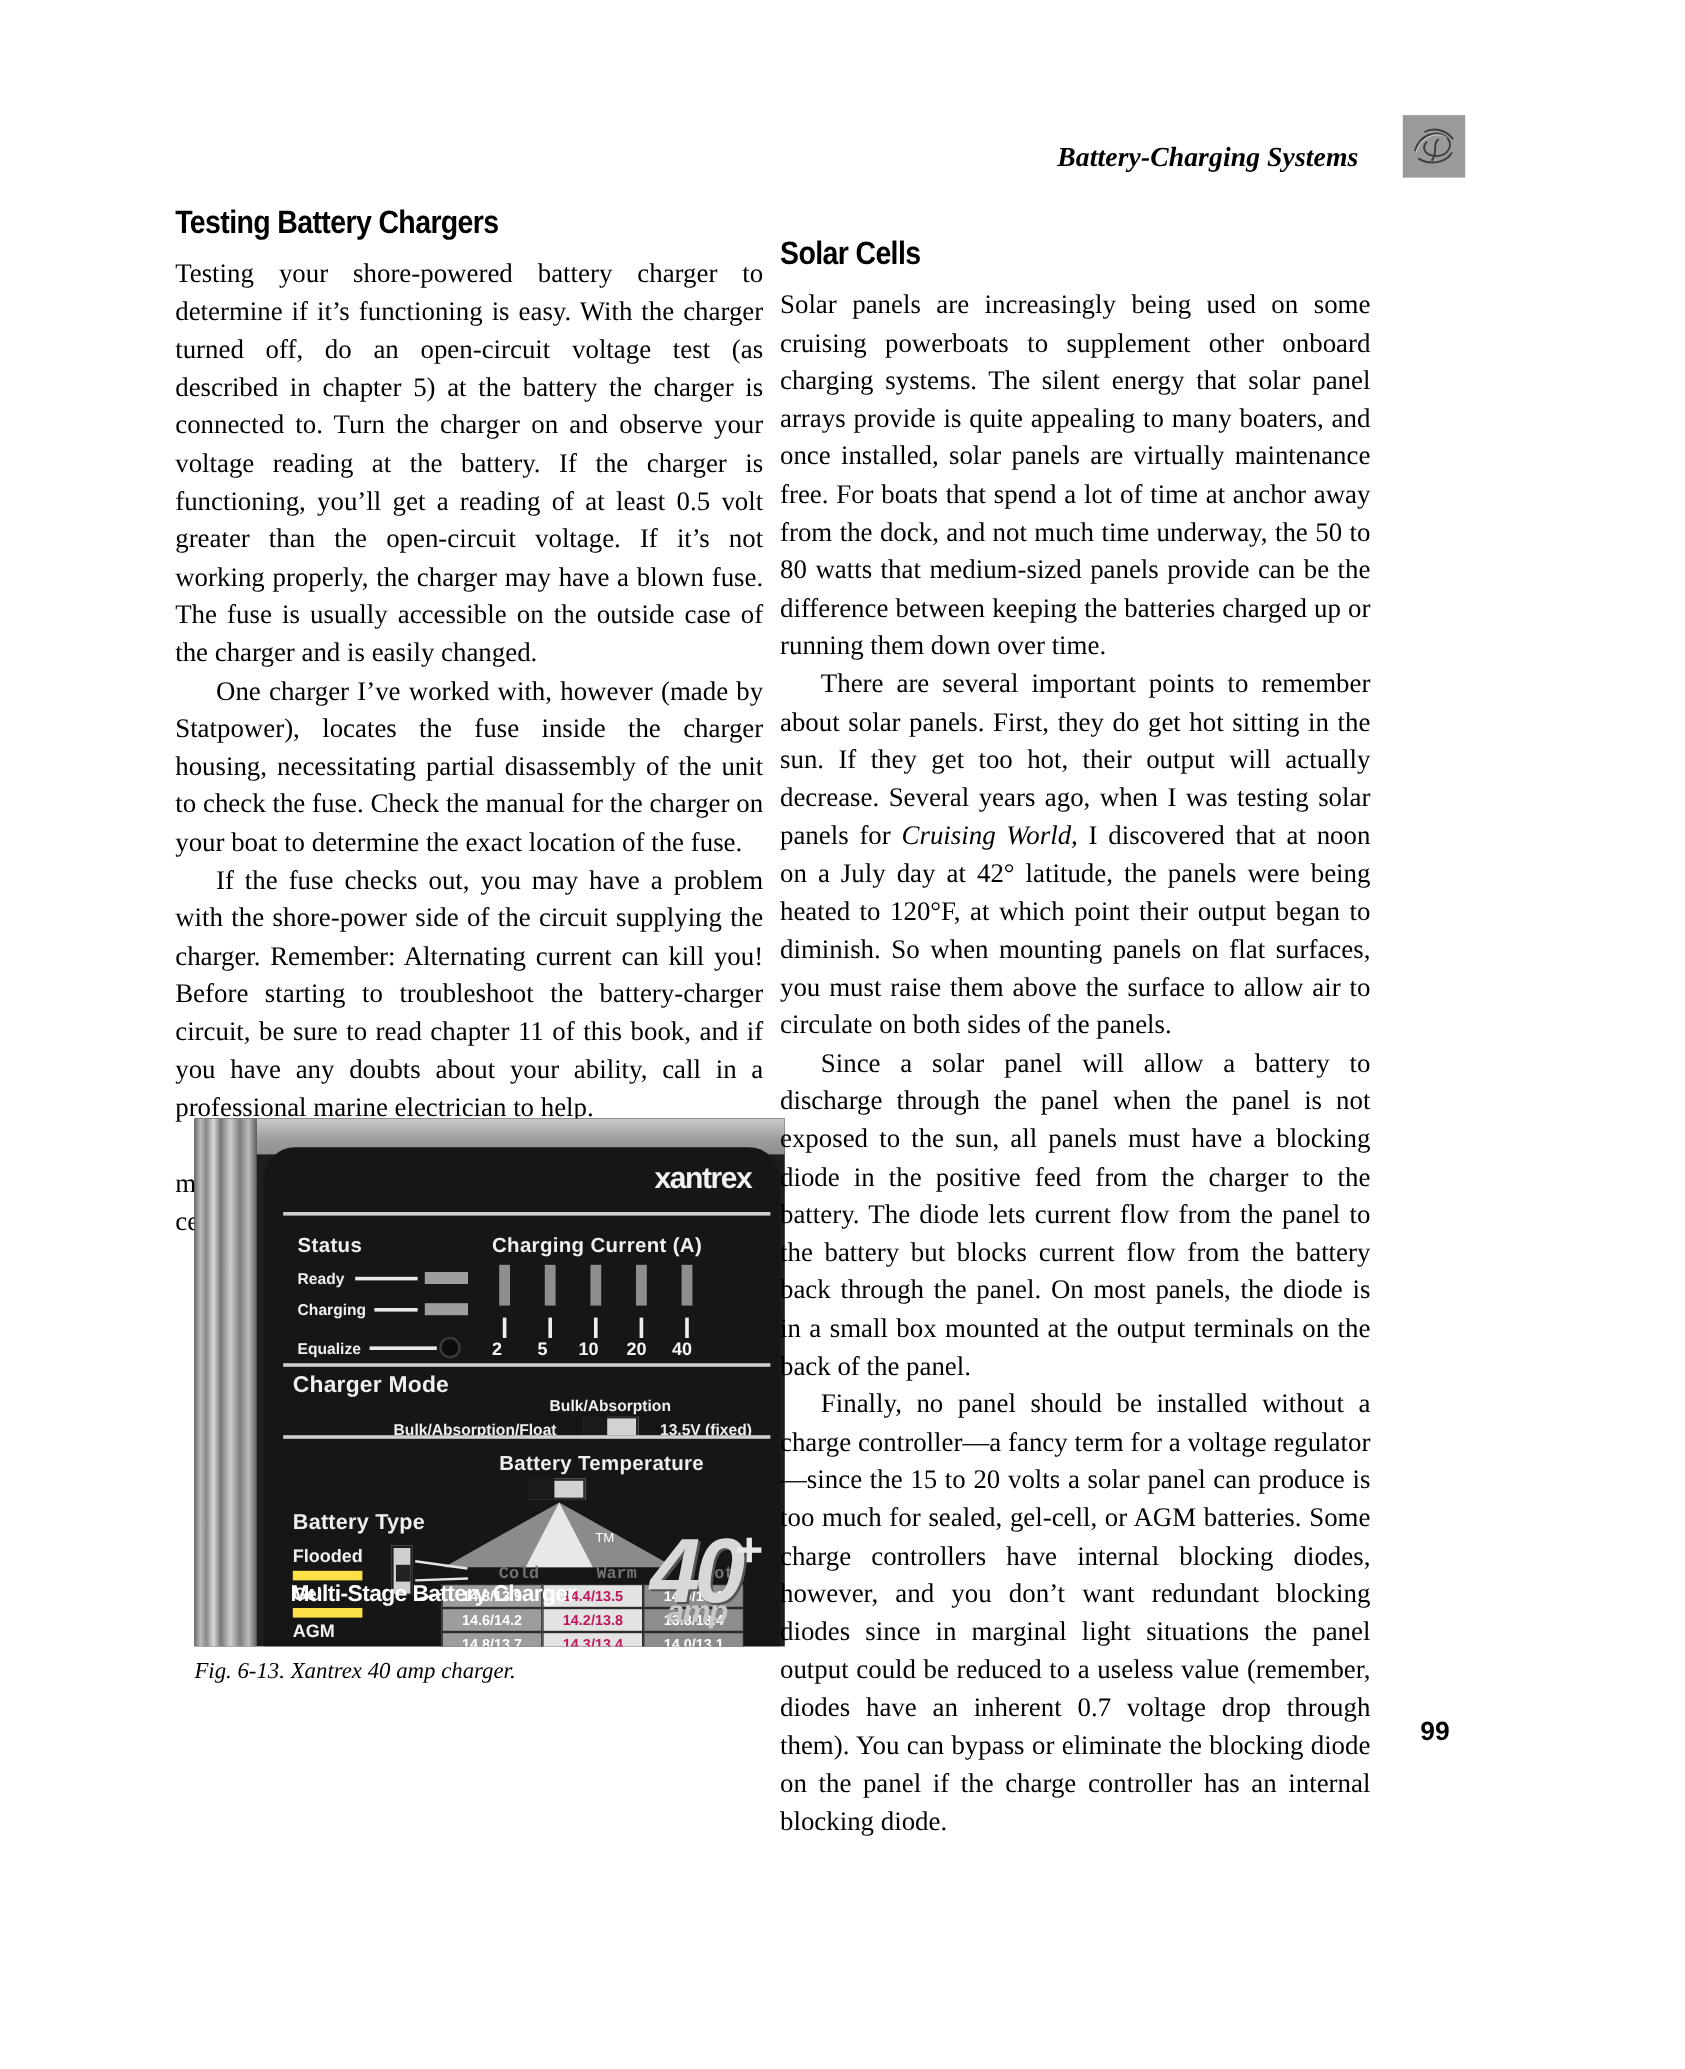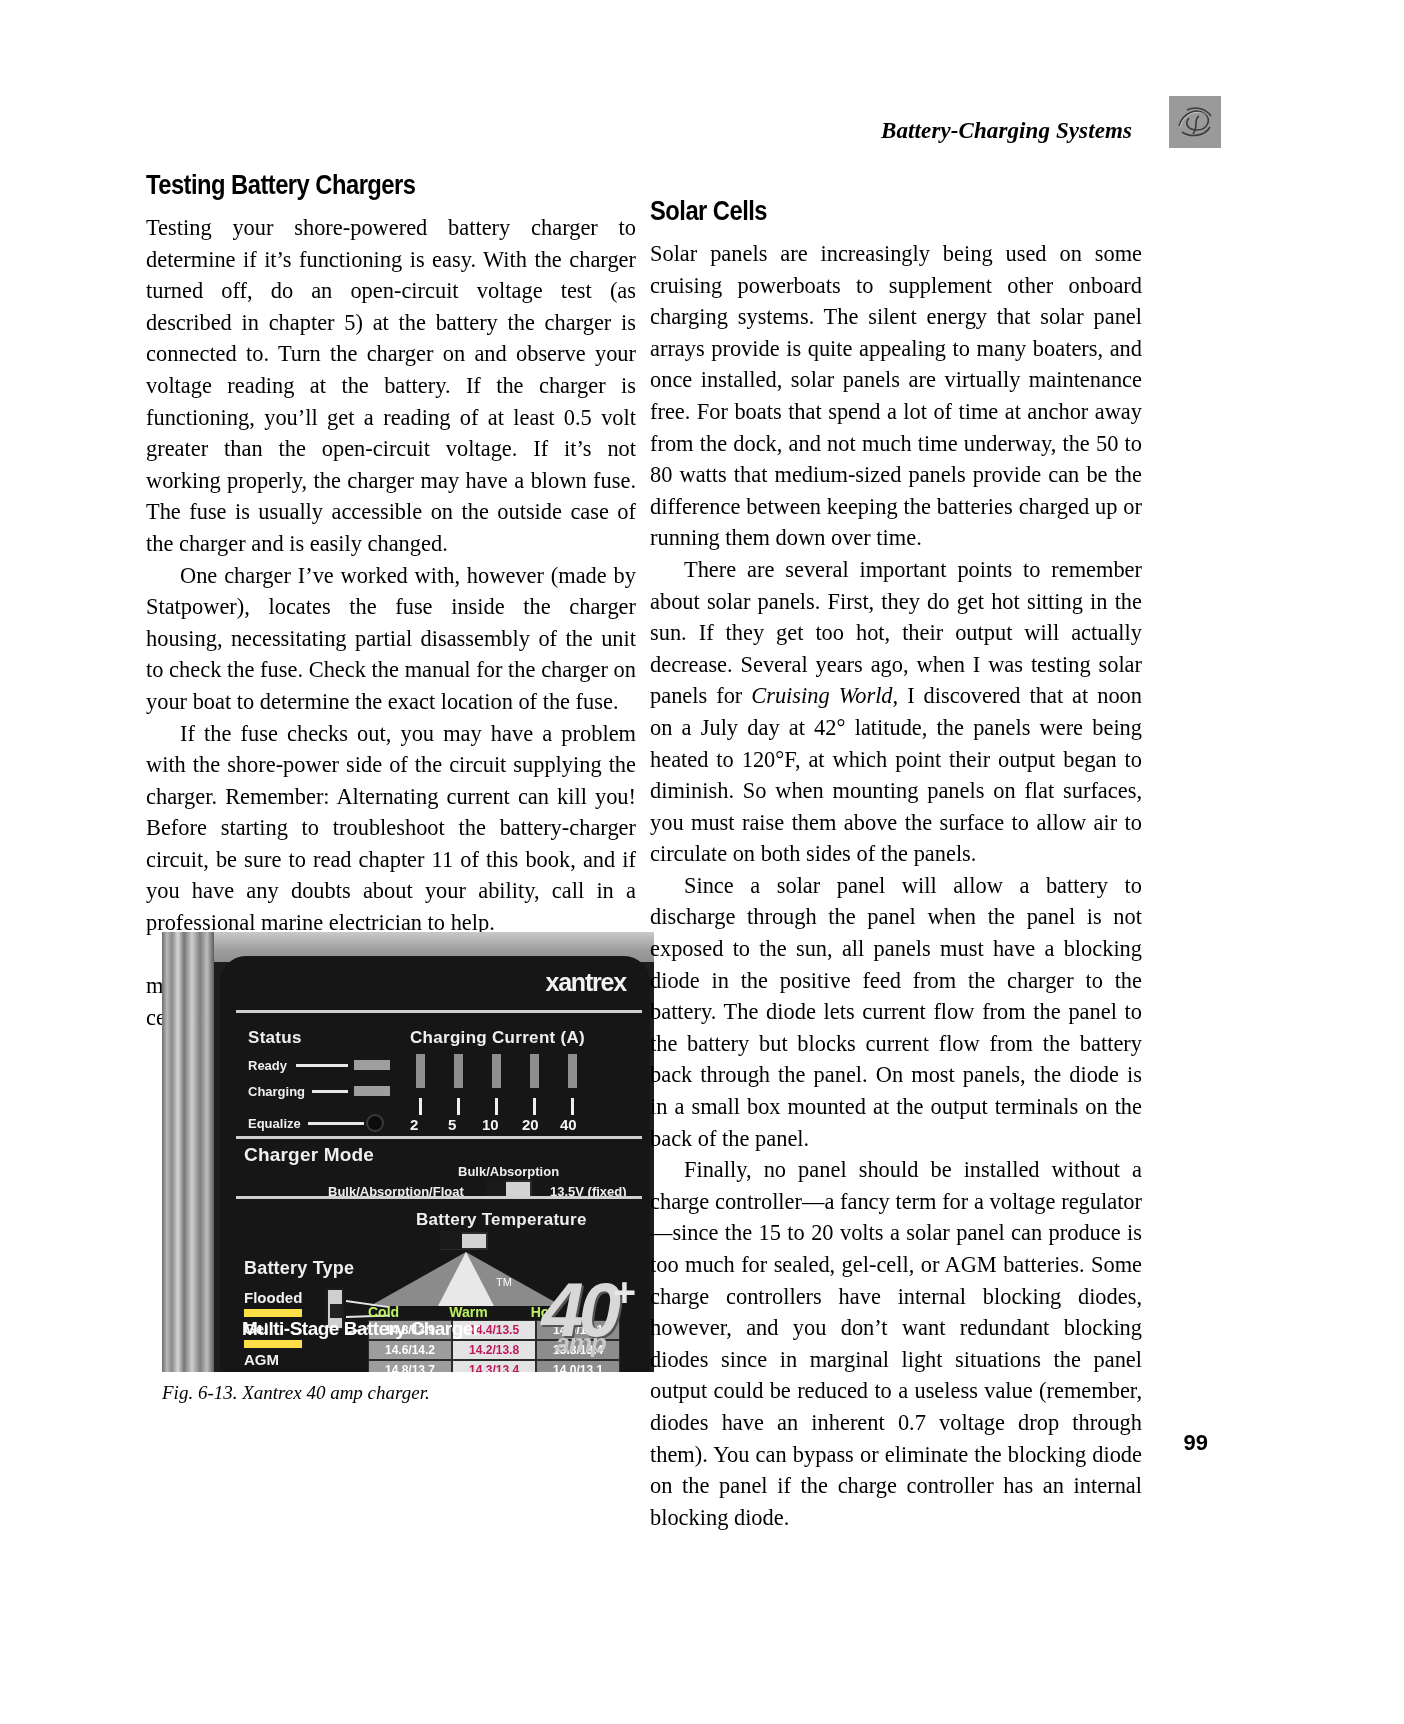--- a/index.html
+++ b/index.html
@@ -184,22 +184,22 @@
     position:absolute; left:218px; top:296px;
     width:0; height:0;
     border-left:28px solid transparent;
     border-right:28px solid transparent;
     border-bottom:54px solid #e8e8e8;
   }
 
   .bt-table { position:absolute; left:148px; top:348px; width:244px; }
   .bt-table .hdr, .bt-table .row { display:flex; }
   .bt-table .hdr span {
-    flex:1; text-align:left;
-    color:#bef264; font-family:Liberation Sans, sans-serif;
+    flex:1; text-align:right;
+    color:#737373; font-family:Liberation Mono, monospace;
     font-weight:bold; font-size:14px;
   }
   .bt-table .row span {
     flex:1; text-align:center;
     font-family:"Liberation Sans", sans-serif;
     font-weight:bold; font-size:12px;
     padding:2px 16px;
     border:1px solid #2a2a2a;
   }
   .bt-table .row span.c0 { background:#9d9d9d; color:#fff; }

